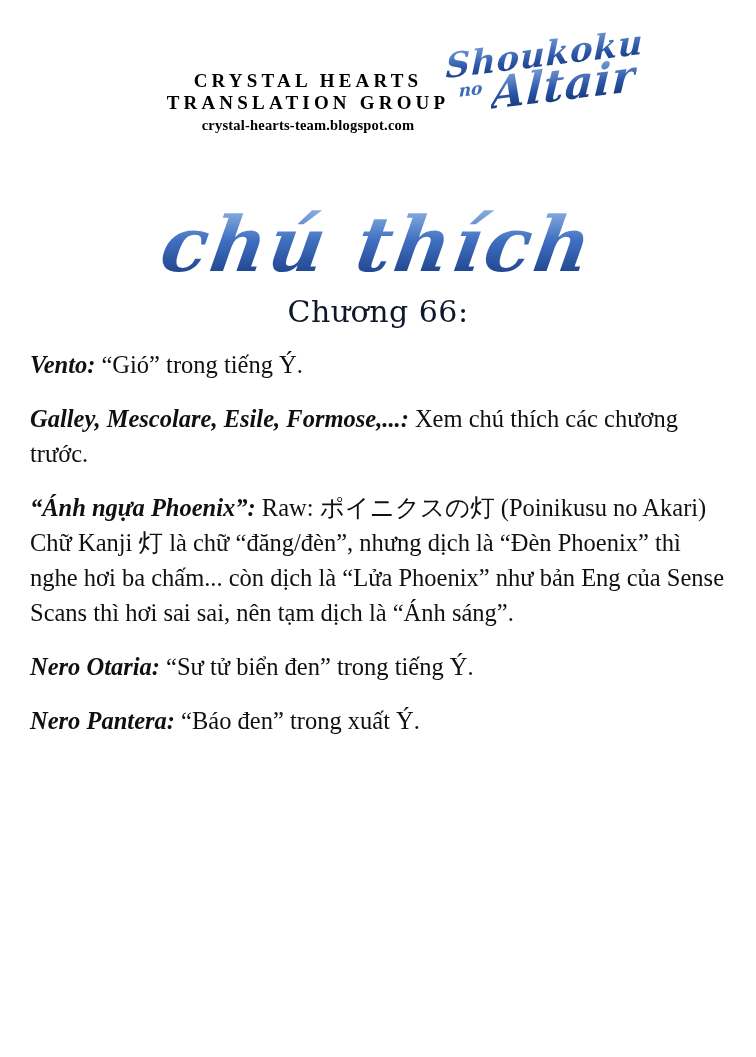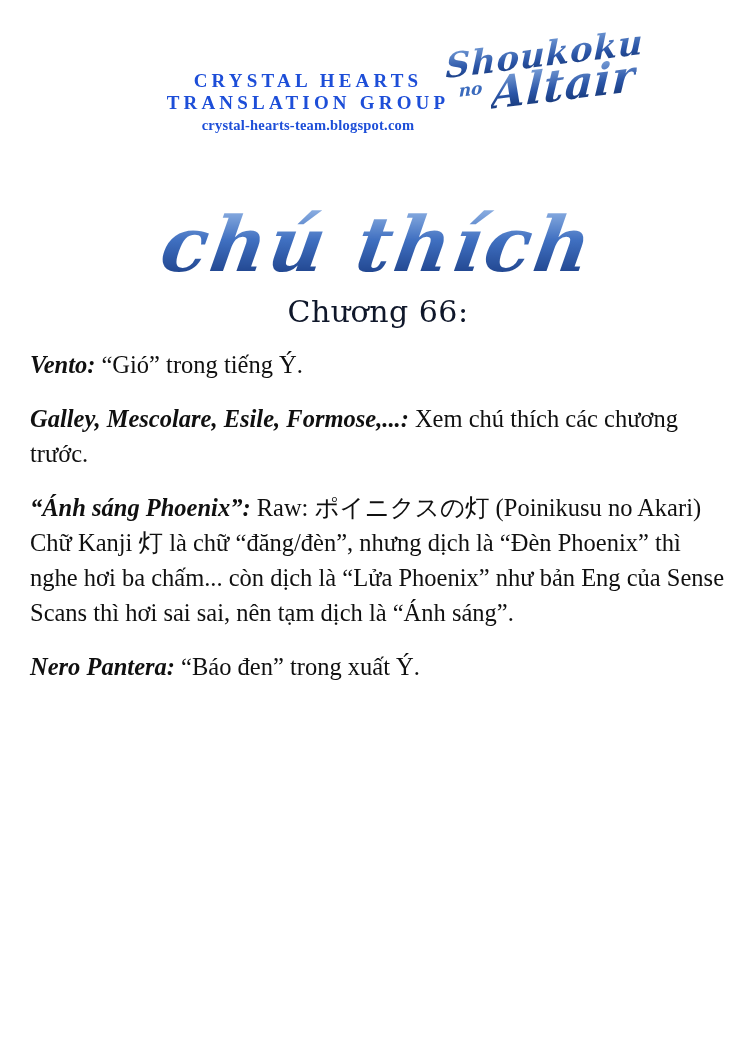--- a/index.html
+++ b/index.html
@@ -26,21 +26,21 @@
   .header {
     position: relative;
     height: 160px;
   }
   .credit-block {
     position: absolute;
     left: 148px;
     top: 70px;
     width: 320px;
     text-align: center;
-    color: #1d4ed8;
+    color: #000000;
     font-family: "Liberation Serif", serif;
     font-weight: bold;
   }
   .credit-line1 {
     font-size: 19px;
     letter-spacing: 4.2px;
     line-height: 22px;
   }
   .credit-line2 {
     font-size: 19px;
@@ -181,23 +181,26 @@
     <div class="note">
       <p><span class="term">Vento:</span><span> “Gió” trong tiếng Ý.</span></p>
     </div>
 
 
     <div class="note">
       <p><span class="term">Galley, Mescolare, Esile, Formose,...:</span><span> Xem chú thích các chương trước.</span></p>
     </div>
 
     <div class="note">
-      <p><span class="term">“Ánh sáng Phoenix”:</span><span> Raw: ポイニクスの灯 (Poinikusu no Akari) Chữ Kanji 灯 là chữ “đăng/đèn”, nhưng dịch là “Đèn Phoenix” thì nghe hơi ba chấm... còn dịch là “Lửa Phoenix” như bản Eng của Sense Scans thì hơi sai sai, nên tạm dịch là “Ánh sáng”.</span></p>
-    </div>
-
+      <p><span class="term">“Ánh ngựa Phoenix”:</span><span> Raw: ポイニクスの灯 (Poinikusu no Akari) Chữ Kanji 灯 là chữ “đăng/đèn”, nhưng dịch là “Đèn Phoenix” thì nghe hơi ba chấm... còn dịch là “Lửa Phoenix” như bản Eng của Sense Scans thì hơi sai sai, nên tạm dịch là “Ánh sáng”.</span></p>
+    </div>
+
+    <div class="note">
+      <p><span class="term">Nero Otaria:</span><span> “Sư tử biển đen” trong tiếng Ý.</span></p>
+    </div>
 
     <div class="note">
       <p><span class="term">Nero Pantera:</span><span> “Báo đen” trong xuất Ý.</span></p>
     </div>
 
   </div>
 
 </div>
 
 </body></html>

